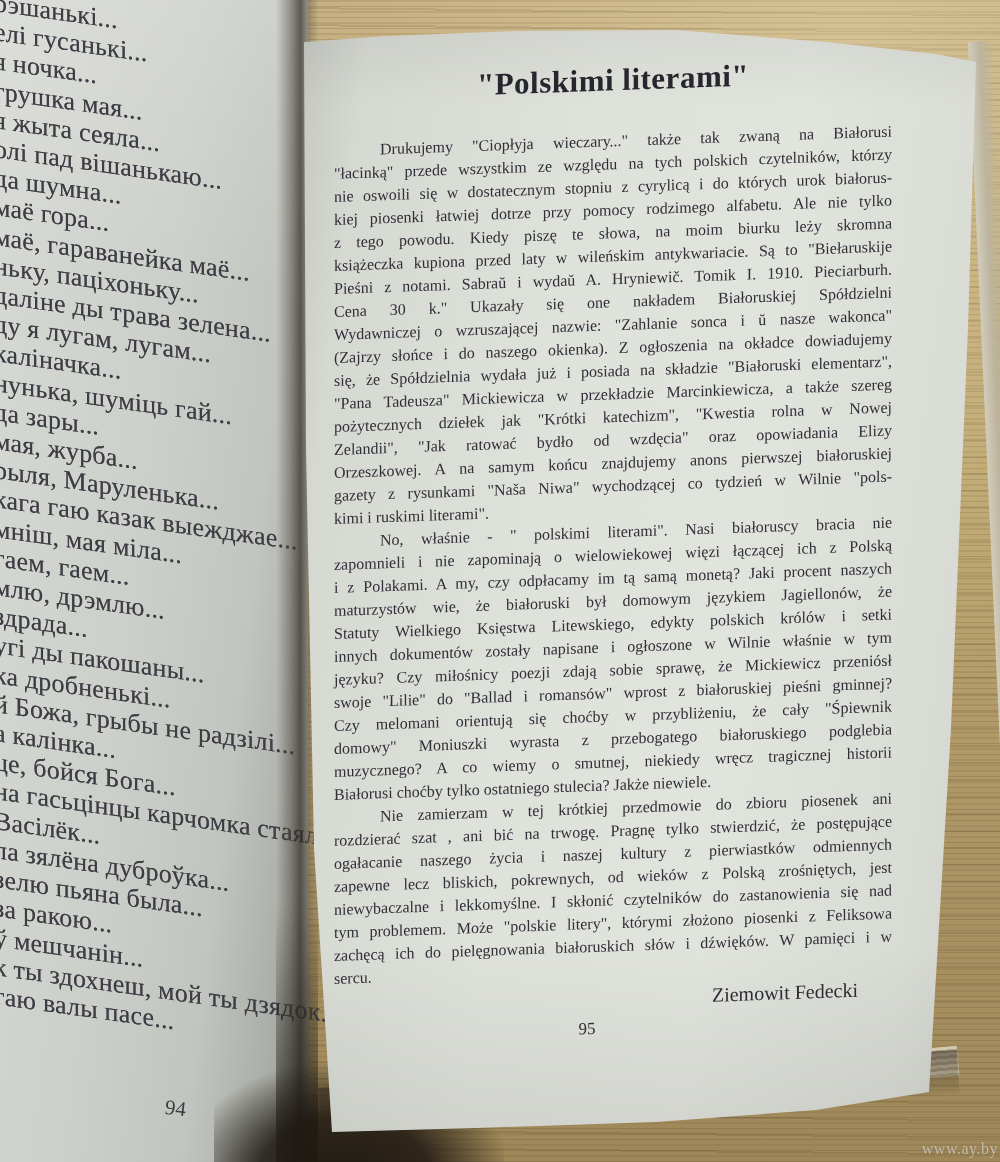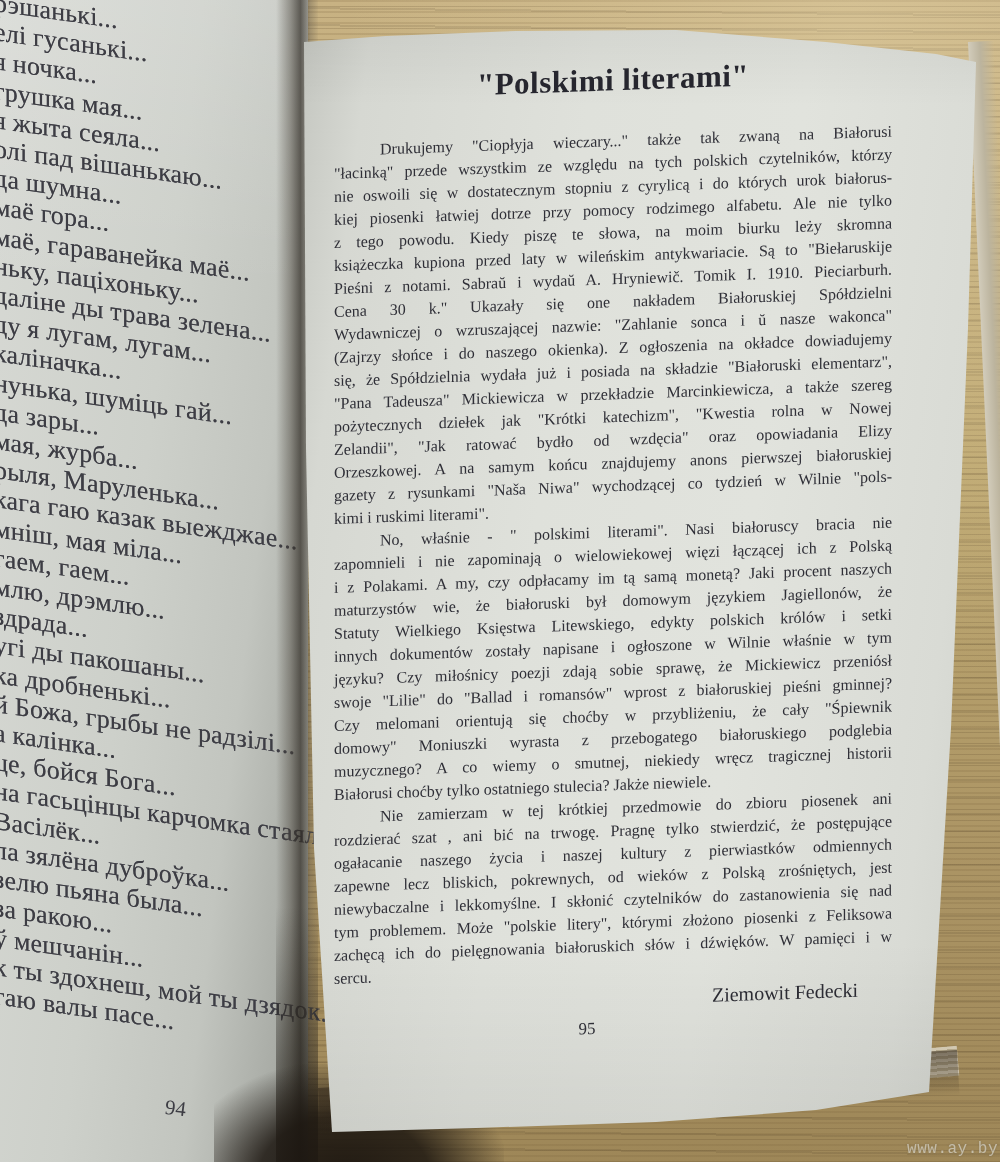--- a/index.html
+++ b/index.html
@@ -90,21 +90,21 @@
   .signature{
     margin-top:7px;text-align:right;padding-right:34px;font-size:20px;color:#2b2b33;
   }
   .rp-num{
     margin-top:8px;text-align:center;font-size:17px;color:#2f2f37;
     transform:translateX(-26px);
   }
   
   .watermark{
     position:absolute;right:2px;bottom:4px;z-index:10;
-    font-family:Liberation Mono, monospace;
+    font-family:Liberation Serif, serif;
     font-size:16px;letter-spacing:0.5px;color:rgba(232,232,226,0.6);
     text-shadow:0 0 2px rgba(90,80,60,0.35);
   }
 </style>
 </head>
 <body>
 
 <div class="scene">
 
   <div class="left-page">

